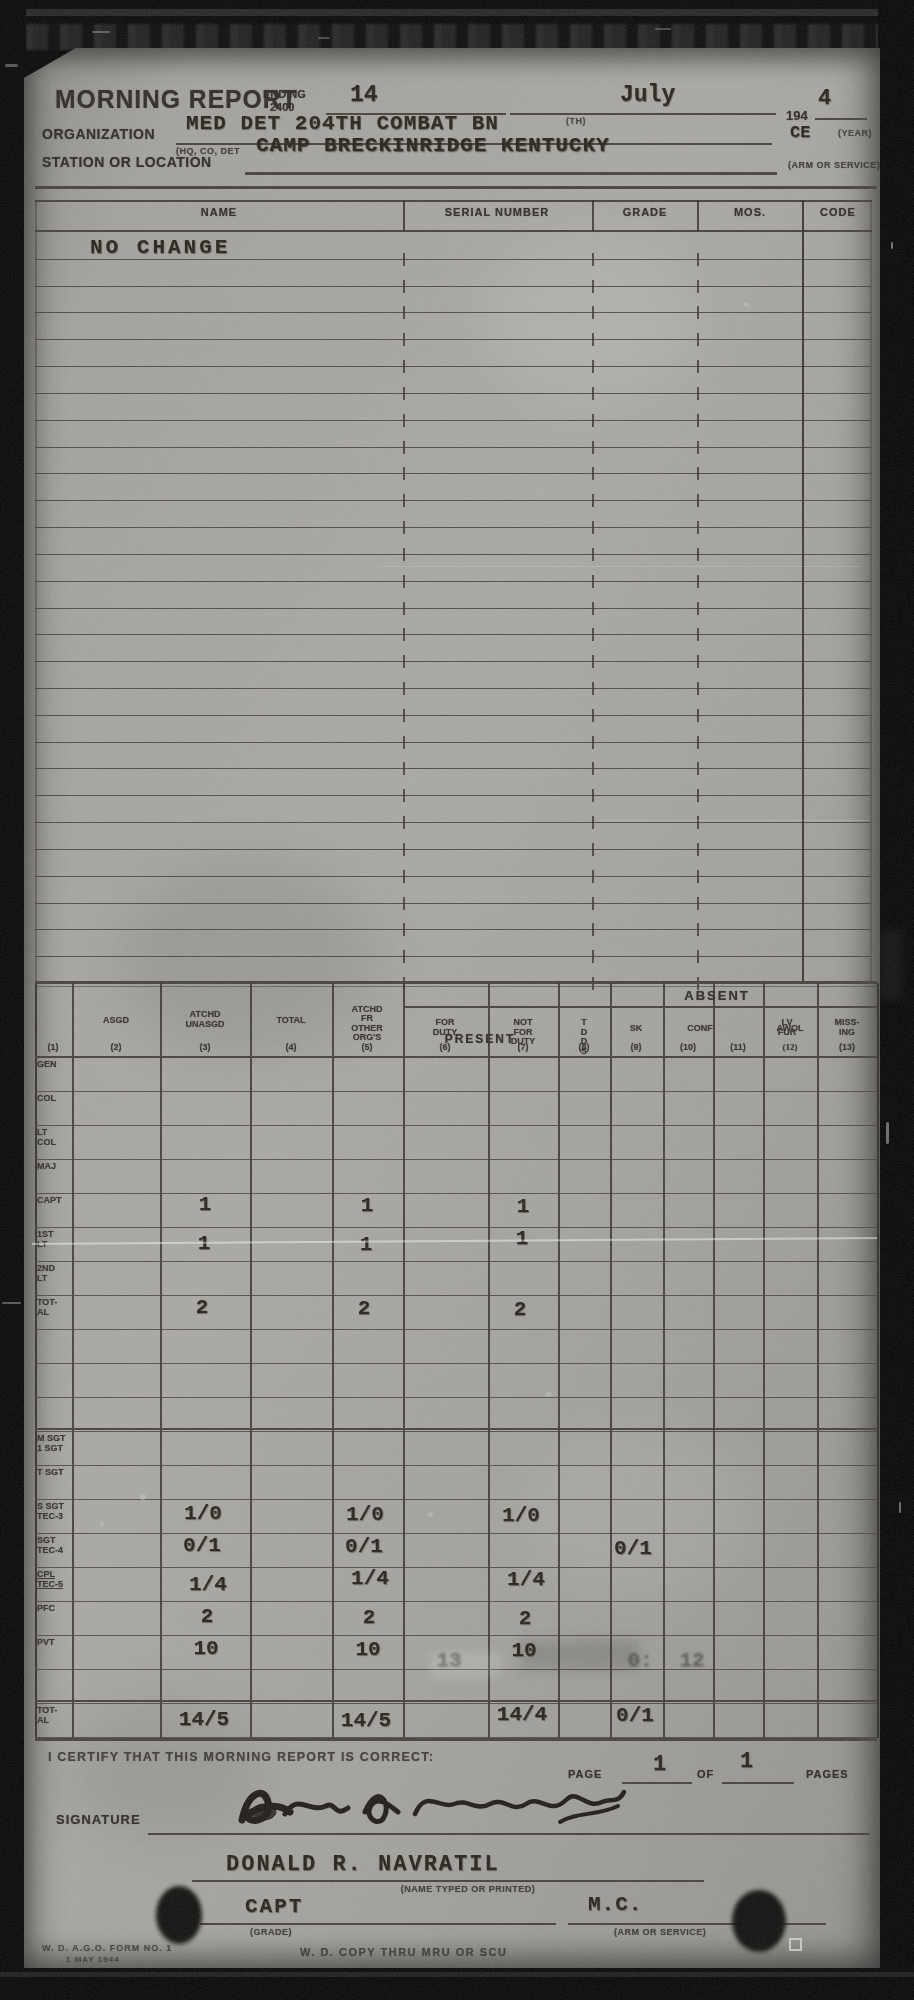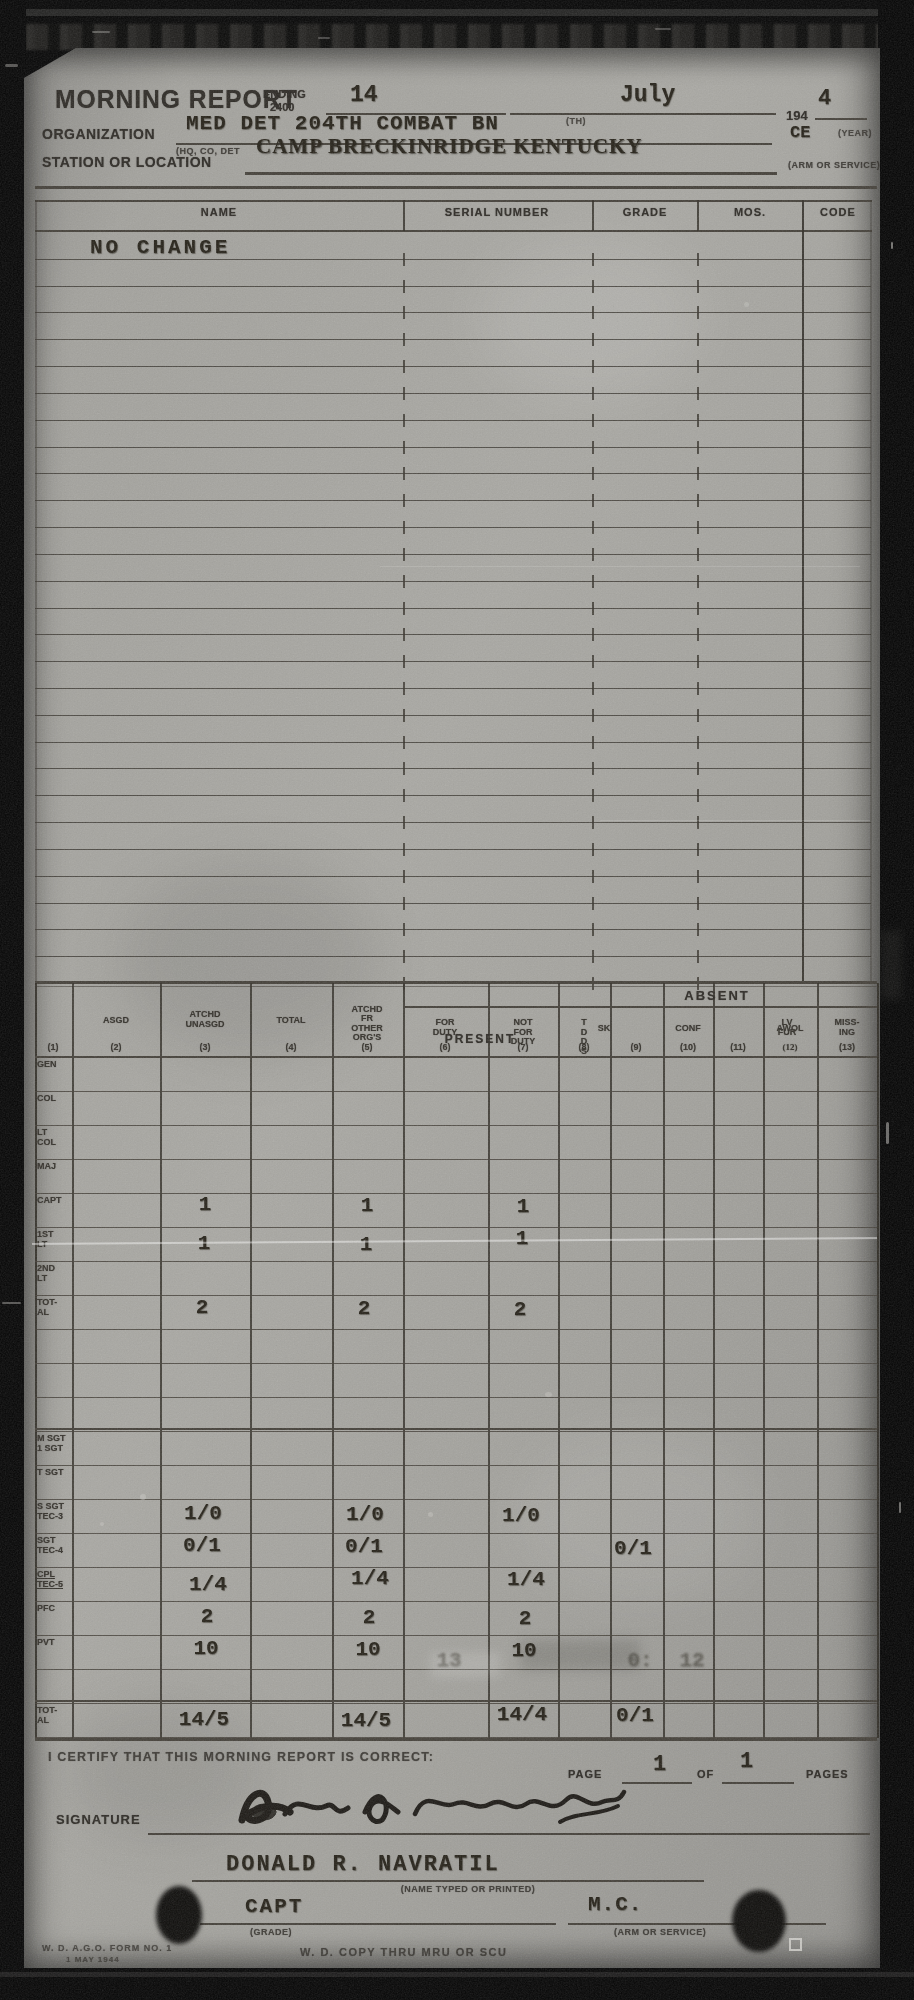--- a/index.html
+++ b/index.html
@@ -80,21 +80,21 @@
 
   <div class="printed" style="left:42px;top:126px;font-size:14px;letter-spacing:.5px;">ORGANIZATION</div>
   <div class="typed" style="left:186px;top:112px;font-size:21px;letter-spacing:1px;">MED DET 204TH COMBAT BN</div>
   <div class="printed tiny" style="left:566px;top:116px;opacity:.8;">(TH)</div>
   <div class="line" style="left:176px;top:143px;width:596px;height:2px;"></div>
   <div class="printed tiny" style="left:176px;top:146px;opacity:.85;">(HQ, CO, DET</div>
   <div class="typed" style="left:790px;top:123px;font-size:17px;">CE</div>
   <div class="printed tiny" style="left:838px;top:128px;opacity:.8;">(YEAR)</div>
 
   <div class="printed" style="left:42px;top:154px;font-size:14px;letter-spacing:.5px;">STATION OR LOCATION</div>
-  <div class="typed" style="left:256px;top:134px;font-size:21px;letter-spacing:1px;text-shadow:1px 1px 1.4px rgba(30,27,20,.7);font-family:Liberation Serif, serif;">CAMP BRECKINRIDGE KENTUCKY</div>
+  <div class="typed" style="left:256px;top:134px;font-size:21px;letter-spacing:1px;text-shadow:1px 1px 1.4px rgba(30,27,20,.7);">CAMP BRECKINRIDGE KENTUCKY</div>
   <div class="line" style="left:245px;top:172px;width:532px;height:2.5px;"></div>
   <div class="printed tiny" style="left:788px;top:160px;opacity:.85;">(ARM OR SERVICE)</div>
 
   <div class="line" style="left:35px;top:186px;width:842px;height:3px;"></div>
   <div class="line" style="left:35px;top:200px;width:837px;height:2px;"></div>
   <div class="line" style="left:35px;top:230px;width:837px;height:2px;"></div>
   <div class="vline" style="left:403px;top:200px;height:31px;"></div>
   <div class="vline" style="left:592px;top:200px;height:31px;"></div>
   <div class="vline" style="left:697px;top:200px;height:31px;"></div>
   <div class="vline" style="left:802px;top:200px;height:783px;width:2px;background:rgba(48,44,38,.9);"></div>
@@ -283,23 +283,23 @@
       <div class="stat-label ctr" style="left: 367px; top: 1043px;">(5)</div>
       <div class="stat-label ml ctr" style="left: 445px; top: 1018px; text-align: center;">FOR
 DUTY</div>
       <div class="stat-label ctr" style="left: 445px; top: 1043px;">(6)</div>
       <div class="stat-label ml ctr" style="left: 523px; top: 1018px; text-align: center;">NOT FOR
 DUTY</div>
       <div class="stat-label ctr" style="left: 523px; top: 1043px;">(7)</div>
       <div class="stat-label ml ctr" style="left: 584px; top: 1018px; text-align: center;">T D
 D S</div>
       <div class="stat-label ctr" style="left: 584px; top: 1043px;">(8)</div>
-      <div class="stat-label ml ctr" style="left: 604px; top: 1023.5px; text-align: right;">SK</div>
+      <div class="stat-label ml ctr" style="left: 636px; top: 1023.5px; text-align: right;">SK</div>
       <div class="stat-label ctr" style="left: 636px; top: 1043px;">(9)</div>
-      <div class="stat-label ml ctr" style="left: 688px; top: 1023.5px; text-align: center;">CONF</div>
+      <div class="stat-label ml ctr" style="left: 688px; top: 1023.5px; text-align: center; padding-left: 24px;">CONF</div>
       <div class="stat-label ctr" style="left: 688px; top: 1043px;">(10)</div>
       <div class="stat-label ml ctr" style="left: 748px; top: 1018px; text-align: center; margin-left: 39px;">LV
 FUR</div>
       <div class="stat-label ctr" style="left: 738px; top: 1043px;">(11)</div>
       <div class="stat-label ml ctr" style="left: 790px; top: 1023.5px; text-align: center;">AWOL</div>
       <div class="stat-label ctr" style="left: 790px; top: 1043px; font-family: Liberation Serif, serif;">(12)</div>
       <div class="stat-label ml ctr" style="left: 847px; top: 1018px; text-align: center;">MISS-
 ING</div>
       <div class="stat-label ctr" style="left: 847px; top: 1043px;">(13)</div>
       <div class="line" style="left: 35px; top: 1090.5px; width: 842px; height: 1.5px; opacity: 0.85;"></div>

